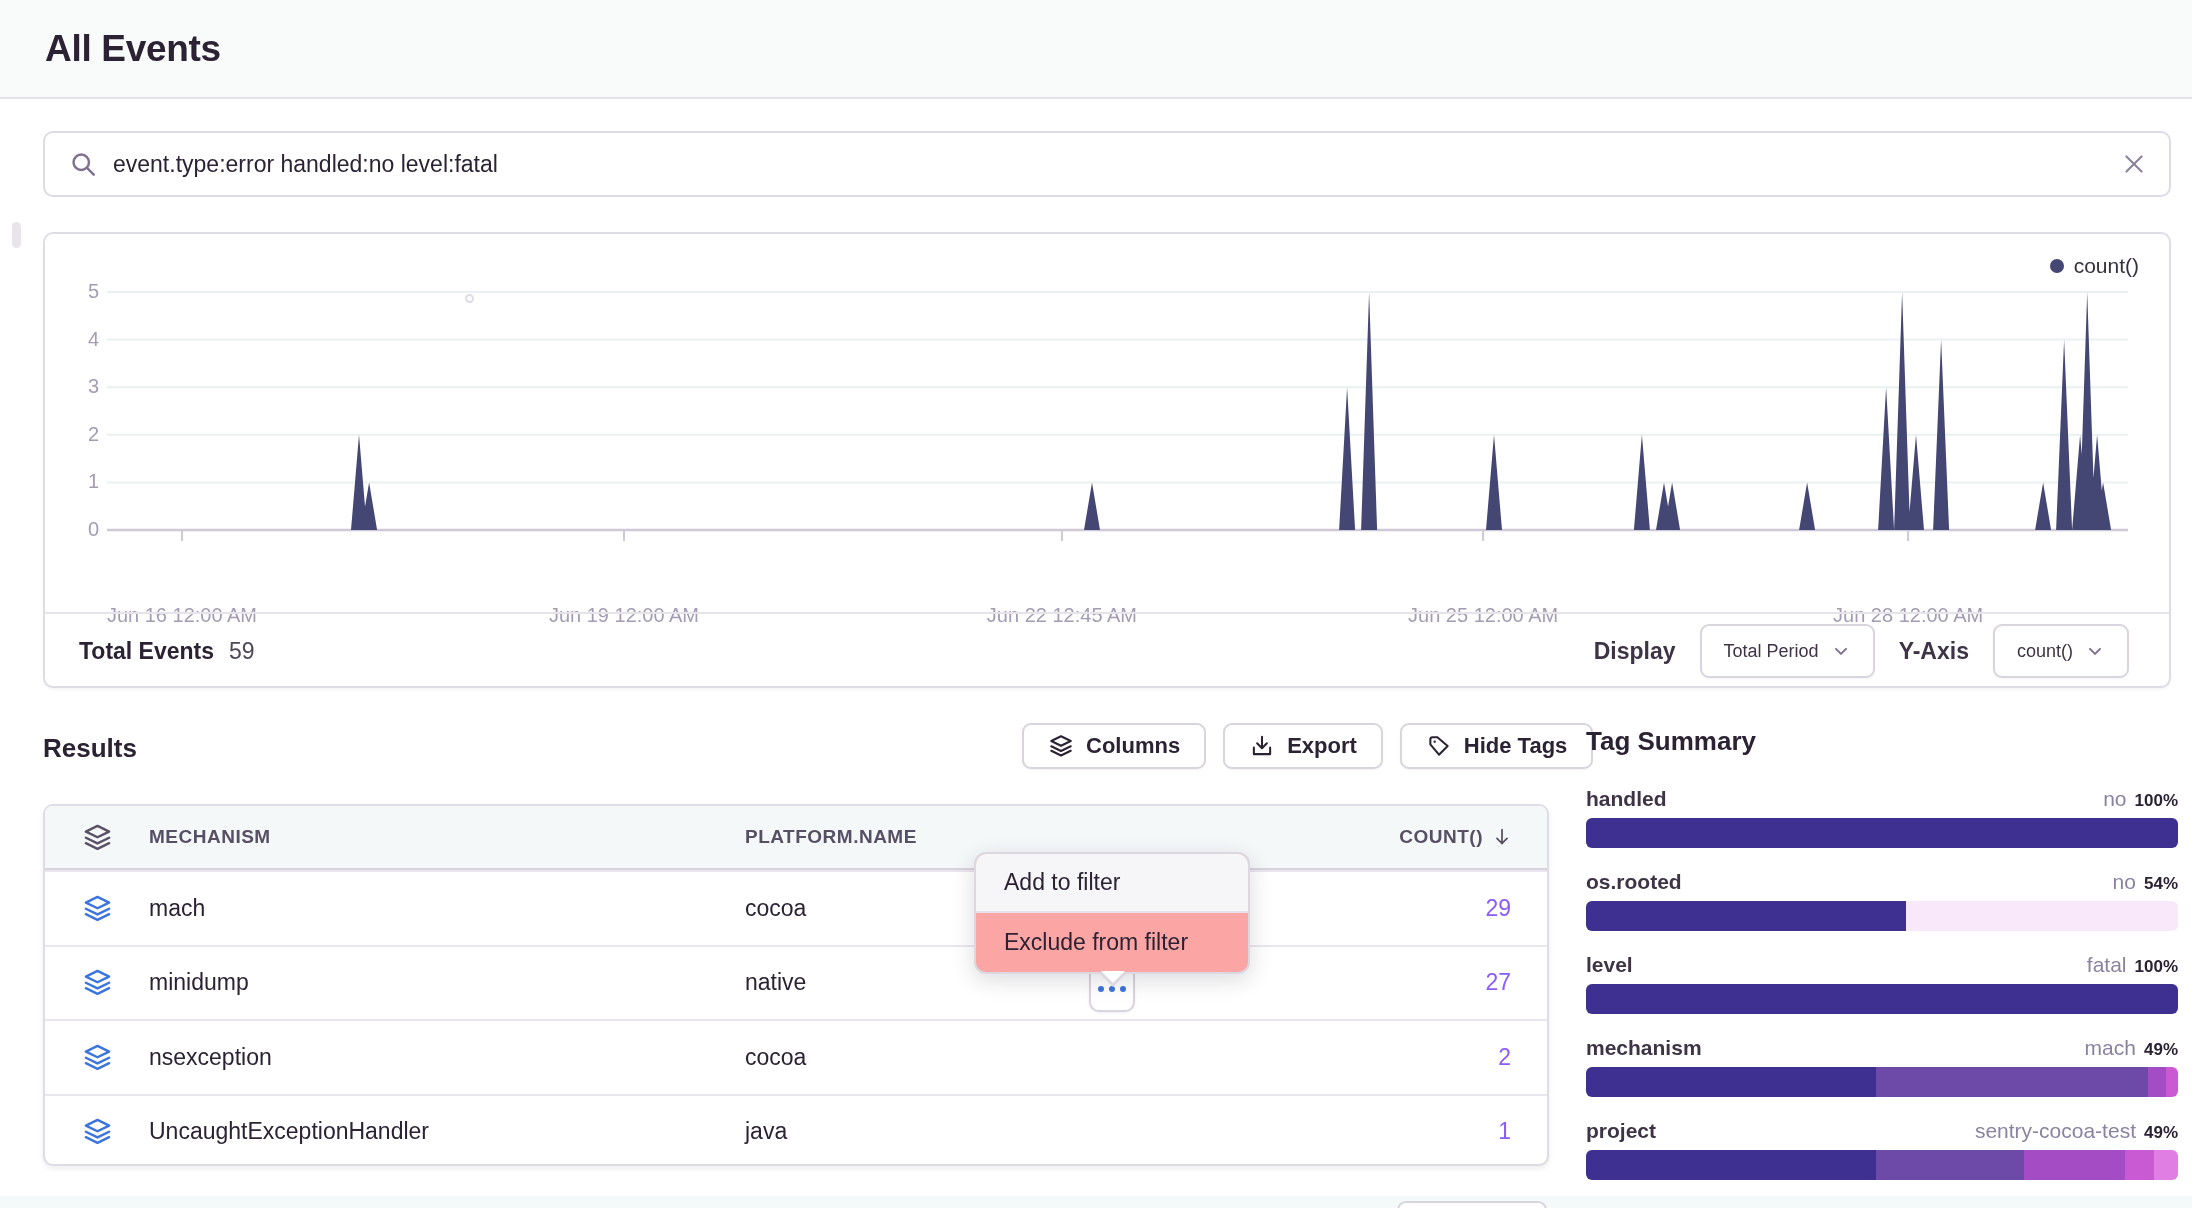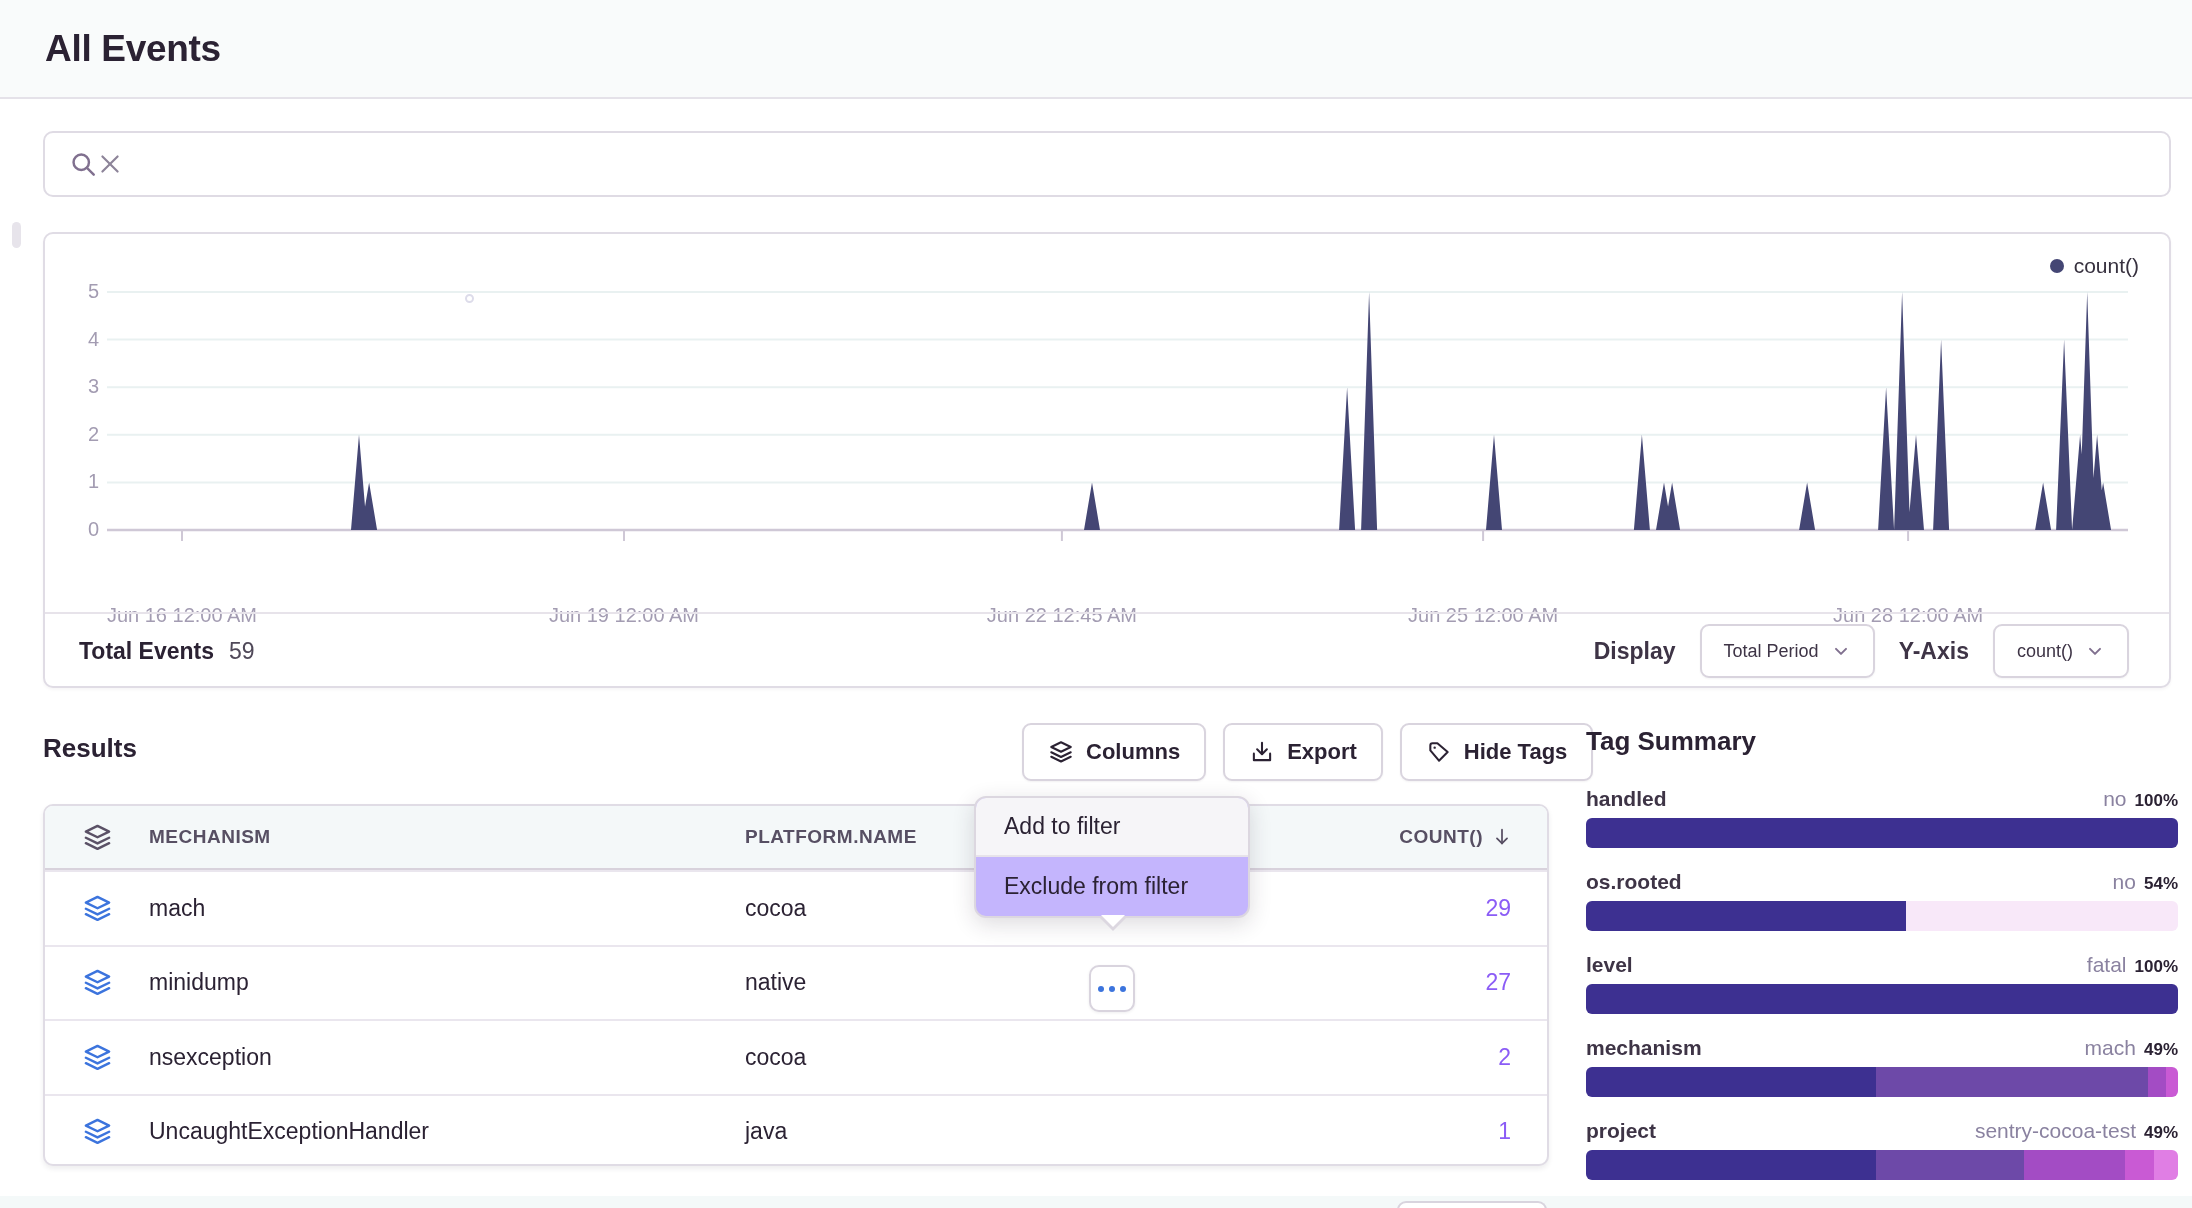--- a/index.html
+++ b/index.html
@@ -31,36 +31,36 @@
   .chart-footer { position:absolute; left:0; right:0; top:378px; height:76px; border-top:2px solid #E7E3EA; display:flex; align-items:center; }
   .total-label { margin-left:34px; font-size:23px; font-weight:700; color:#2B2233; }
   .total-value { margin-left:15px; font-size:23px; color:#504959; }
   .footer-right { margin-left:auto; margin-right:40px; display:flex; align-items:center; gap:24px; }
   .ctl-label { font-size:23px; font-weight:700; color:#3E3446; }
   .dropdown { height:54px; background:#fff; border:2px solid #D9D4DE; border-radius:9px; display:flex; align-items:center; gap:12px; padding:0 22px; font-size:18px; color:#3E3446; font-weight:500; cursor:pointer; box-shadow:0 1px 2px rgba(43,34,51,0.05); }
 
   
   .results-heading { position:absolute; left:43px; top:733px; font-size:26px; font-weight:700; color:#2B2233; }
   .btn-row { position:absolute; left:1022px; top:723px; display:flex; gap:17px; }
-  .btn { height:58px; background:#fff; border:2px solid #D9D4DE; border-radius:9px; display:flex; align-items:center; gap:12px; padding:0 24px; font-size:22px; font-weight:700; color:#2B2233; cursor:pointer; box-shadow:0 1px 2px rgba(43,34,51,0.06); }
+  .btn { height:46px; background:#fff; border:2px solid #D9D4DE; border-radius:9px; display:flex; align-items:center; gap:12px; padding:0 24px; font-size:22px; font-weight:700; color:#2B2233; cursor:pointer; box-shadow:0 1px 2px rgba(43,34,51,0.06); }
 
   
   .table-card { position:absolute; left:43px; top:804px; width:1506px; height:362px; background:#fff; border:2px solid #E0DCE5; border-radius:10px; overflow:hidden; box-shadow:0 3px 5px rgba(43,34,51,0.08); }
   .t-grid { display:grid; grid-template-columns:104px 596px 420px 1fr; align-items:center; }
   .t-head { height:64px; background:#F4F8F9; border-bottom:2px solid #D8D2DC; }
   .th { font-size:19px; font-weight:700; letter-spacing:0.5px; color:#574F63; }
   .t-row { height:74.5px; border-top:2px solid #EAE6EE; }
   .t-row:first-of-type { border-top:none; }
   .cell-icon { display:flex; justify-content:center; }
   .cell-main { font-size:23px; color:#2B2233; }
   .cell-num { text-align:right; padding-right:36px; font-size:23px; color:#8b5cf6; }
   .th-num { text-align:right; padding-right:34px; display:flex; justify-content:flex-end; align-items:center; gap:8px; }
 
   
-  .popup { position:absolute; left:974px; top:796px; width:276px; height:122px; background:#c4b5fd; border:2px solid #DCD7E0; border-radius:12px; box-shadow:0 6px 22px rgba(43,34,51,0.16); z-index:30; }
+  .popup { position:absolute; left:974px; top:852px; width:276px; height:122px; background:#fca5a5; border:2px solid #DCD7E0; border-radius:12px; box-shadow:0 6px 22px rgba(43,34,51,0.16); z-index:30; }
   .popup-item { height:59px; display:flex; align-items:center; padding-left:28px; font-size:23px; color:#2B2233; cursor:pointer; }
   .popup-item.first { background:#F6F5F8; border-radius:10px 10px 0 0; border-bottom:2px solid #E7E3EA; }
   .popup::before { content:""; position:absolute; left:123px; bottom:-15px; border:14px solid transparent; border-top-color:#DCD7E0; border-bottom:none; }
   .popup::after { content:""; position:absolute; left:125px; bottom:-11px; border:12px solid transparent; border-top-color:#fff; border-bottom:none; }
   .dots-btn { position:absolute; left:1089px; top:965px; width:46px; height:47px; background:#fff; border:2px solid #D9D4DE; border-radius:10px; display:flex; align-items:center; justify-content:center; gap:5px; cursor:pointer; z-index:20; box-shadow:0 1px 3px rgba(43,34,51,0.08); }
   .dots-btn i { width:6px; height:6px; border-radius:50%; background:#3C74DD; }
 
   
   .tag-summary { position:absolute; left:1586px; top:726px; width:592px; }
   .tag-heading { font-size:26px; font-weight:700; color:#2B2233; margin-bottom:30px; }
@@ -86,20 +86,21 @@
     <div class="page-title">All Events</div>
   </div>
 
   <div class="searchbar">
     <span class="mag">
       <svg class="ic" width="28" height="28" viewBox="0 0 24 24" fill="none" stroke="#80708F" stroke-width="2.1" stroke-linecap="round">
           <circle cx="10.5" cy="10.5" r="6.6"></circle>
           <line x1="15.4" y1="15.4" x2="21.2" y2="21.2"></line>
         </svg>
     </span>
+    <span class="search-text">event.type:error handled:no level:fatal</span>
     <span class="close">
       <svg class="ic" width="26" height="26" viewBox="0 0 24 24" fill="none" stroke="#8D8499" stroke-width="2" stroke-linecap="round">
           <line x1="5" y1="5" x2="19" y2="19"></line>
           <line x1="19" y1="5" x2="5" y2="19"></line>
         </svg>
     </span>
   </div>
 
   <div class="resize-pill"></div>
 

